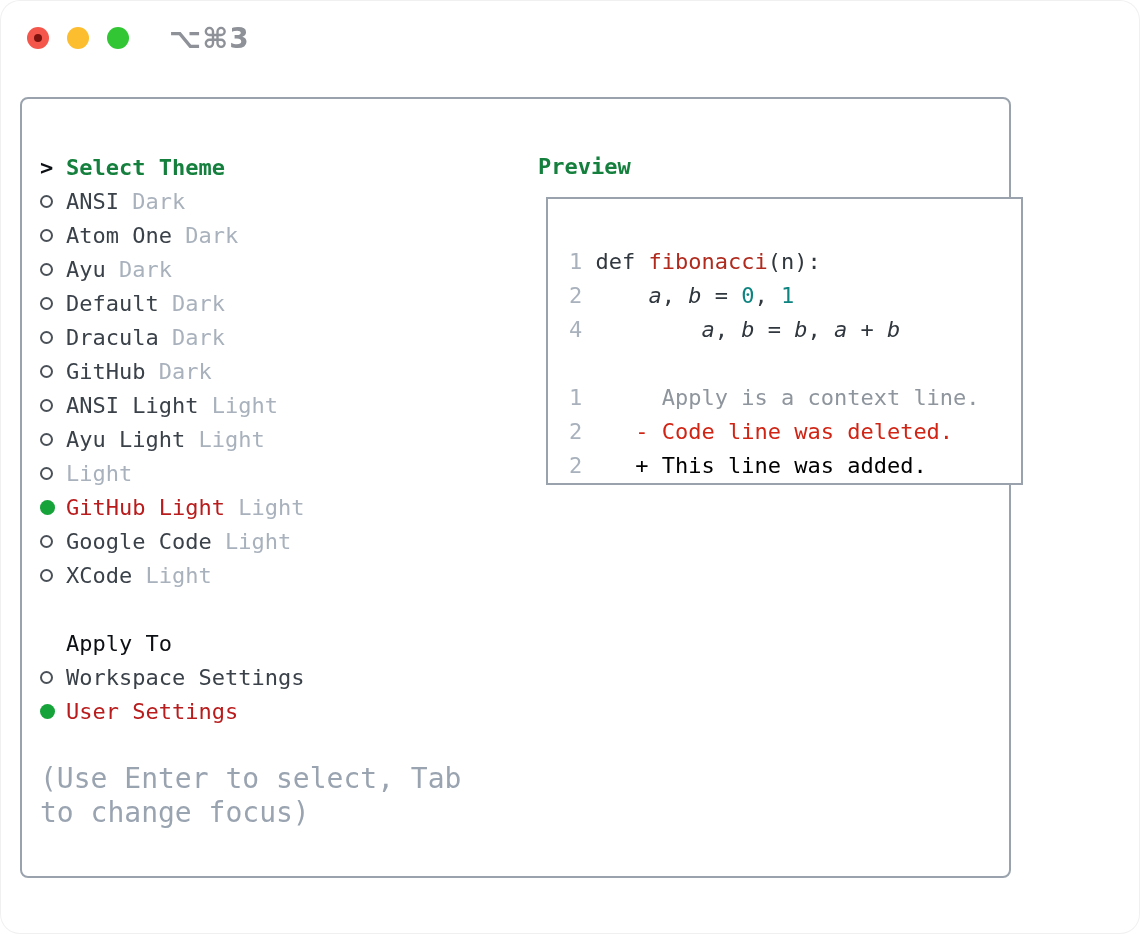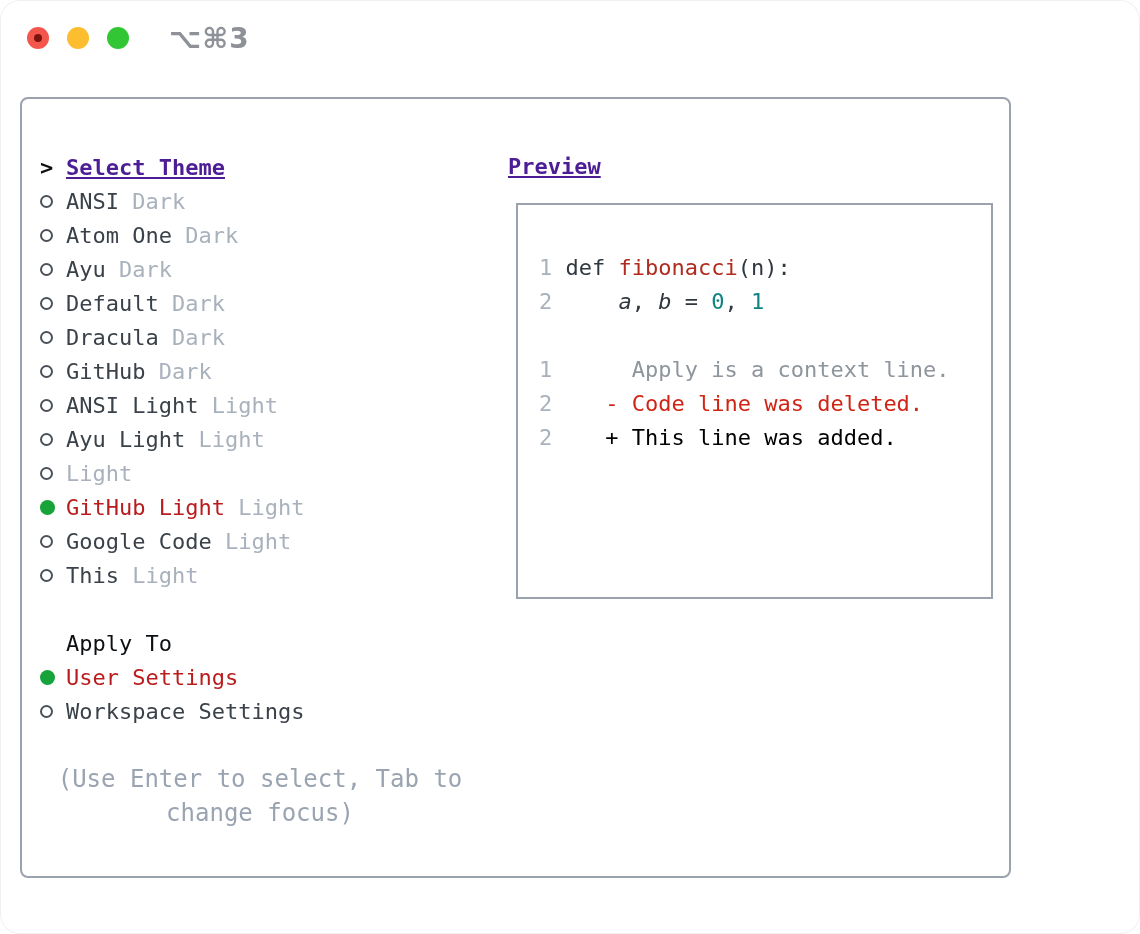--- a/index.html
+++ b/index.html
@@ -28,32 +28,32 @@
     position:absolute;left:20px;top:97px;width:991px;height:781px;
     border:2px solid #9aa3ad;border-radius:8px;background:#ffffff;box-sizing:border-box;
   }
   .left-col{position:absolute;left:18px;top:51px;width:450px;}
   .row{height:34px;display:flex;align-items:center;font-size:22px;white-space:pre;}
   .gap{height:34px;}
   .iconcol{width:26px;display:flex;align-items:center;flex:none;}
   .cursor{color:#0c0f13;font-weight:bold;font-size:22px;}
   .radio{width:13px;height:13px;border:2px solid #4b5158;border-radius:50%;box-sizing:border-box;}
   .radio.on{width:15px;height:15px;border:none;background:#16a33a;}
-  .hdr{color:#4c1d95;font-weight:bold;text-decoration:underline;}
+  .hdr{color:#15803d;font-weight:bold;}
   .tname{color:#3a4149;}
   .tname.sel{color:#b91c1c;}
   .variant{color:#a8b1bc;}
   .hint{
-    margin-top:34px;width:440px;color:#9aa4b1;font-size:24px;line-height:34px;text-align:center;
+    margin-top:34px;width:440px;color:#9aa4b1;font-size:28px;line-height:34px;
   }
   
-  .right-col{position:absolute;left:466px;top:51px;}
+  .right-col{position:absolute;left:496px;top:51px;}
   .preview-title{height:34px;line-height:34px;font-size:22px;margin-left:20px;}
   .preview-box{
-    margin-left:28px;margin-top:19px;width:477px;height:396px;box-sizing:border-box;
+    margin-left:28px;margin-top:13px;width:477px;height:288px;box-sizing:border-box;
     border:2px solid #9aa3ad;background:#ffffff;
     padding:46px 0 0 21px;overflow:hidden;
   }
   .codeline{height:34px;line-height:34px;font-size:22px;white-space:pre;}
   .tok{white-space:pre;}
   .tok.ln{color:#a8b1bc;}
   .tok.pl{color:#30373e;}
   .tok.fn{color:#b02b1e;}
   .tok.nm{color:#0e8480;}
   .tok.bl{color:#0a8cc9;}
@@ -86,42 +86,43 @@
           <div class="row"><span class="iconcol"><span class="radio"></span></span><span class="tname">Atom One </span><span class="variant">Dark</span></div>
           <div class="row"><span class="iconcol"><span class="radio"></span></span><span class="tname">Ayu </span><span class="variant">Dark</span></div>
           <div class="row"><span class="iconcol"><span class="radio"></span></span><span class="tname">Default </span><span class="variant">Dark</span></div>
           <div class="row"><span class="iconcol"><span class="radio"></span></span><span class="tname">Dracula </span><span class="variant">Dark</span></div>
           <div class="row"><span class="iconcol"><span class="radio"></span></span><span class="tname">GitHub </span><span class="variant">Dark</span></div>
           <div class="row"><span class="iconcol"><span class="radio"></span></span><span class="tname">ANSI Light </span><span class="variant">Light</span></div>
           <div class="row"><span class="iconcol"><span class="radio"></span></span><span class="tname">Ayu Light </span><span class="variant">Light</span></div>
           <div class="row"><span class="iconcol"><span class="radio"></span></span><span class="variant">Light</span></div>
           <div class="row"><span class="iconcol"><span class="radio on"></span></span><span class="tname sel">GitHub Light </span><span class="variant">Light</span></div>
           <div class="row"><span class="iconcol"><span class="radio"></span></span><span class="tname">Google Code </span><span class="variant">Light</span></div>
-          <div class="row"><span class="iconcol"><span class="radio"></span></span><span class="tname">This </span><span class="variant">Light</span></div>
+          <div class="row"><span class="iconcol"><span class="radio"></span></span><span class="tname">XCode </span><span class="variant">Light</span></div>
         </div>
 
       <div class="gap"></div>
 
       <div class="row">
         <span class="iconcol"></span>
         <span class="tname" style="color:#0c0f13">Apply To</span>
       </div>
       <div id="apply-items">
+          <div class="row"><span class="iconcol"><span class="radio"></span></span><span class="tname">Workspace Settings</span></div>
           <div class="row"><span class="iconcol"><span class="radio on"></span></span><span class="tname sel">User Settings</span></div>
-          <div class="row"><span class="iconcol"><span class="radio"></span></span><span class="tname">Workspace Settings</span></div>
         </div>
 
       <div class="hint">(Use Enter to select, Tab to change focus)</div>
     </div>
 
     <div class="right-col">
       <div class="preview-title hdr">Preview</div>
       <div class="preview-box" id="preview-box">
           <div class="codeline"><span class="tok ln">1 </span><span class="tok pl">def </span><span class="tok fn">fibonacci</span><span class="tok pl">(n):</span></div>
           <div class="codeline"><span class="tok ln">2 </span><span class="tok pl">    </span><span class="tok va">a</span><span class="tok pl">, </span><span class="tok va">b</span><span class="tok pl"> = </span><span class="tok nm">0</span><span class="tok pl">, </span><span class="tok nm">1</span></div>
+          <div class="codeline"><span class="tok ln">4 </span><span class="tok pl">        </span><span class="tok va">a</span><span class="tok pl">, </span><span class="tok va">b</span><span class="tok pl"> = </span><span class="tok va">b</span><span class="tok pl">, </span><span class="tok va">a</span><span class="tok pl"> + </span><span class="tok va">b</span></div>
           <div class="codeline"></div>
           <div class="codeline"><span class="tok ln">1</span><span class="tok cx">      Apply is a context line.</span></div>
           <div class="codeline"><span class="tok ln">2</span><span class="tok de">    - Code line was deleted.</span></div>
           <div class="codeline"><span class="tok ln">2</span><span class="tok ad">    + This line was added.</span></div>
         </div>
     </div>
 
   </div>
 </div>
 

